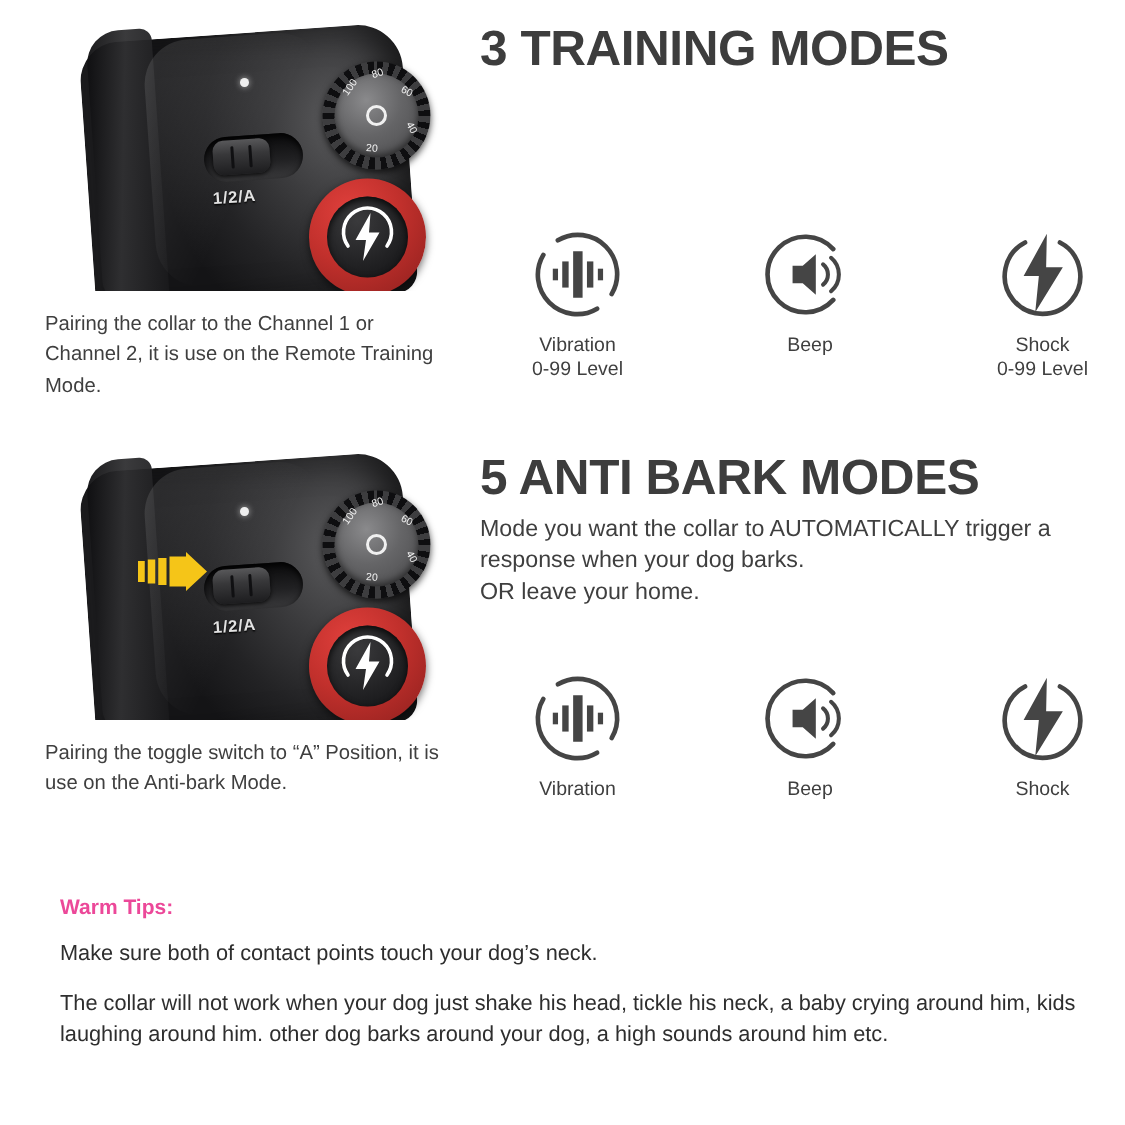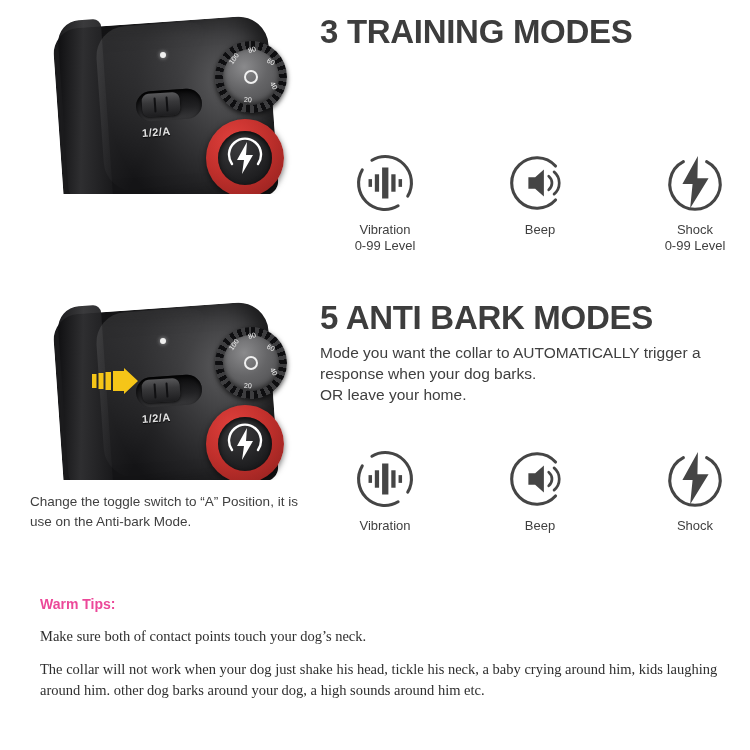--- a/index.html
+++ b/index.html
@@ -291,21 +291,20 @@
     font-size: 14px;
     font-weight: bold;
     color: #ec4899;
     margin: 0 0 14px 0;
   }
   .tips-line {
     font-size: 14.5px;
     line-height: 1.45;
     color: #2e2e2e;
     margin: 0 0 12px 0;
-    font-family: Liberation Serif, serif;
   }
 </style>
 </head>
 <body>
 
 <div class="page">
 
   <div class="section" id="section-training">
 
     <div class="left-col">
@@ -329,20 +328,21 @@
         <div class="dial-num" style="left:214px; top:82px; transform:rotate(4deg);">20</div>
 
         <div class="btn-red-ring"></div>
         <div class="btn-red-inner"></div>
         <svg class="btn-glyph" viewBox="0 0 54 54">
           <path d="M14 33 A16 16 0 1 1 40 33" fill="none" stroke="#ffffff" stroke-width="2.4" stroke-linecap="round"></path>
           <path d="M29 11 L19 29 L26 29 L24 43 L35 24 L28 24 Z" fill="#ffffff"></path>
         </svg>
       </div>
 
+      <div class="caption">Pairing the collar to the Channel 1 or Channel 2, it is use on the Remote Training Mode.</div>
     </div>
 
     <div class="right-col">
       <h1 class="heading">3 TRAINING MODES</h1>
 
       <div class="mode-row" id="modes-training">
 
         <div class="mode-item">
           <svg class="mode-icon" viewBox="0 0 64 64">
             <path d="M18.5 8.5 A27 27 0 0 1 55.5 45.5" fill="none" stroke="#454545" stroke-width="3.2" stroke-linecap="round"></path>
@@ -411,21 +411,21 @@
         <div class="dial-num" style="left:214px; top:82px; transform:rotate(4deg);">20</div>
 
         <div class="btn-red-ring"></div>
         <div class="btn-red-inner"></div>
         <svg class="btn-glyph" viewBox="0 0 54 54">
           <path d="M14 33 A16 16 0 1 1 40 33" fill="none" stroke="#ffffff" stroke-width="2.4" stroke-linecap="round"></path>
           <path d="M29 11 L19 29 L26 29 L24 43 L35 24 L28 24 Z" fill="#ffffff"></path>
         </svg>
       </div>
 
-      <div class="caption">Change the toggle switch to “A” Position, it is use on the Anti-bark Mode.</div>
+      <div class="caption">Pairing the toggle switch to “A” Position, it is use on the Anti-bark Mode.</div>
     </div>
 
     <div class="right-col">
       <h1 class="heading">5 ANTI BARK MODES</h1>
       <p class="subtext" style="white-space:pre-line;">Mode you want the collar to AUTOMATICALLY trigger a response when your dog barks.
 OR leave your home.</p>
 
       <div class="mode-row" id="modes-antibark">
 
         <div class="mode-item">

